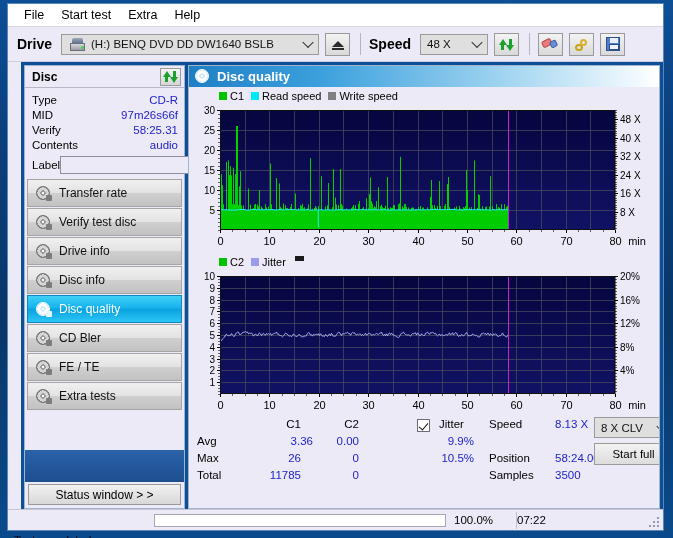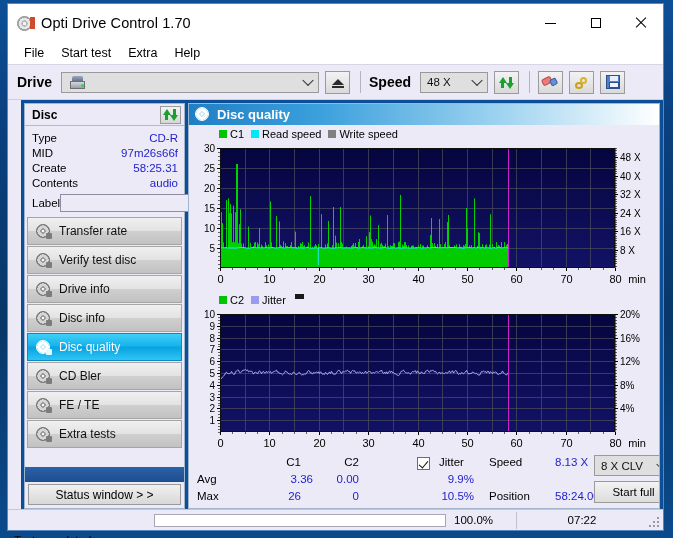--- a/index.html
+++ b/index.html
@@ -221,65 +221,48 @@
     display:flex; align-items:center; position:relative;
   }
   .sb-text { font-size:11.5px; color:#000; padding-left:6px; width:140px;margin-top:40px; }
   .sb-prog {
     width: 292px; height: 13px; background:#ffffff; border:1px solid #a8a6b6; box-sizing:border-box;
     position:relative; overflow:hidden;
   }
   .sb-prog .fill { height:100%; background: linear-gradient(180deg,#2fc02f 0%, #0aa80a 45%, #0a9a0a 100%); }
   .sb-sep { width:1px; height:17px; background:#c2c0d0; }
   .sb-pct { font-size:11.5px;color:#000; width:62px; padding-left:8px;}
-  .sb-time { font-size:11.5px;color:#000; flex:1; text-align:center; padding-right:16px;}
+  .sb-time { font-size:11.5px;color:#000; flex:1; text-align:left; padding-right:16px;}
   .grip { position:absolute; right:3px; bottom:2px; width:11px;height:11px;}
   .grip i{position:absolute;width:2px;height:2px;background:#9b99a8;}
 </style>
 </head>
 <body>
 
 <div id="root">
   <div class="window">
 
-    <div class="titlebar">
-      <div class="title-icon">
-        <div class="disc"></div>
-          <div class="tag"></div>
-      </div>
-      <div class="title-text">Opti Drive Control 1.70</div>
-      <div class="winbtns">
-        <div class="winbtn">
-            <span class="glyph-min"></span>
-          </div>
-        <div class="winbtn">
-            <span class="glyph-max"></span>
-          </div>
-        <div class="winbtn">
-            <span class="glyph-close"></span>
-          </div>
-      </div>
-    </div>
 
     <div class="menubar">
       <div class="menuitem">File</div>
       <div class="menuitem">Start test</div>
       <div class="menuitem">Extra</div>
       <div class="menuitem">Help</div>
     </div>
 
     <div class="toolbar">
       <span class="tb-label">Drive</span>
       <div class="combo drive-combo">
         <span class="cval">
           <span class="drive-ico">
             <span class="body"></span>
               <span class="top"></span>
               <span class="led"></span>
           </span>
+          <span>(H:)  BENQ DVD DD DW1640 BSLB</span>
         </span>
         <span class="chev"></span>
       </div>
       <div class="icon-btn">
         <span class="eject-glyph"></span>
       </div>
       <div class="tb-sep"></div>
       <span class="tb-label">Speed</span>
       <div class="combo speed-combo" style="margin-left:0">
         <span class="cval">48 X</span>
@@ -331,21 +314,21 @@
         <div class="info-block">
           <div class="inforow">
             <span class="k">Type</span>
             <span class="v">CD-R</span>
           </div>
           <div class="inforow">
             <span class="k">MID</span>
             <span class="v">97m26s66f</span>
           </div>
           <div class="inforow">
-            <span class="k">Create</span>
+            <span class="k">Verify</span>
             <span class="v">58:25.31</span>
           </div>
           <div class="inforow">
             <span class="k">Contents</span>
             <span class="v">audio</span>
           </div>
           <div class="labelrow">
             <span class="k">Label</span>
             <input class="label-input" type="text" placeholder="" style="">
             <span class="cd-btn">

